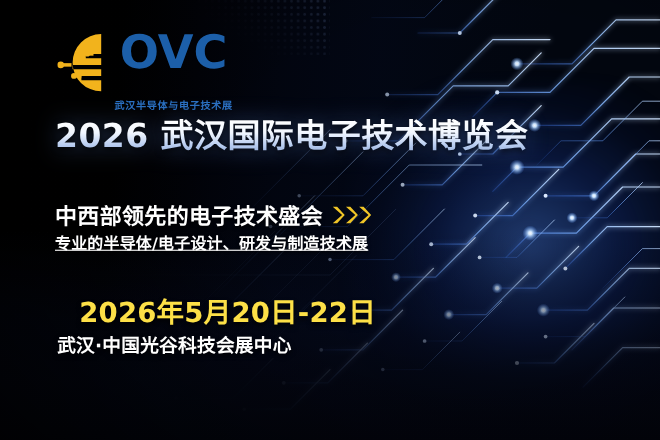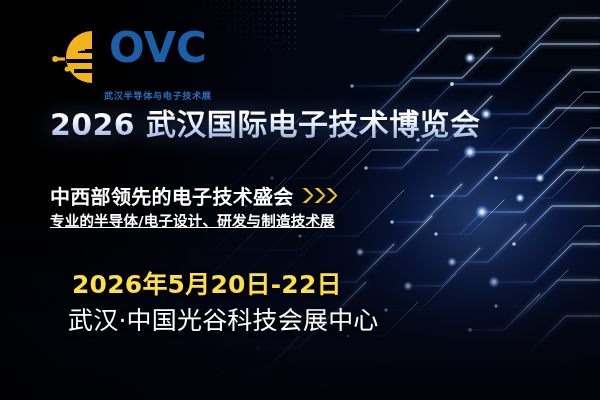--- a/index.html
+++ b/index.html
@@ -182,28 +182,27 @@
     white-space: nowrap;
     color: #fde047;
     text-shadow: 0 2px 5px rgba(0,0,0,0.9);
     font-family: "DejaVu Sans", sans-serif;
     margin-left: 20px;
   }
   .venue {
     position: absolute;
     left: 52px;
     top: 300px;
-    font-size: 25px;
-    font-weight: 400;
+    font-size: 17px;
+    font-weight: 700;
     letter-spacing: 0.2px;
     white-space: nowrap;
     color: #ffffff;
     text-shadow: 0 2px 5px rgba(0,0,0,0.9);
     font-family: "DejaVu Sans", sans-serif;
-    margin-left: 16px;
   }
 </style>
 </head>
 <body>
 
 <div id="banner">
 
   <div class="bg-base"></div>
   <div class="glow-core"></div>
 

